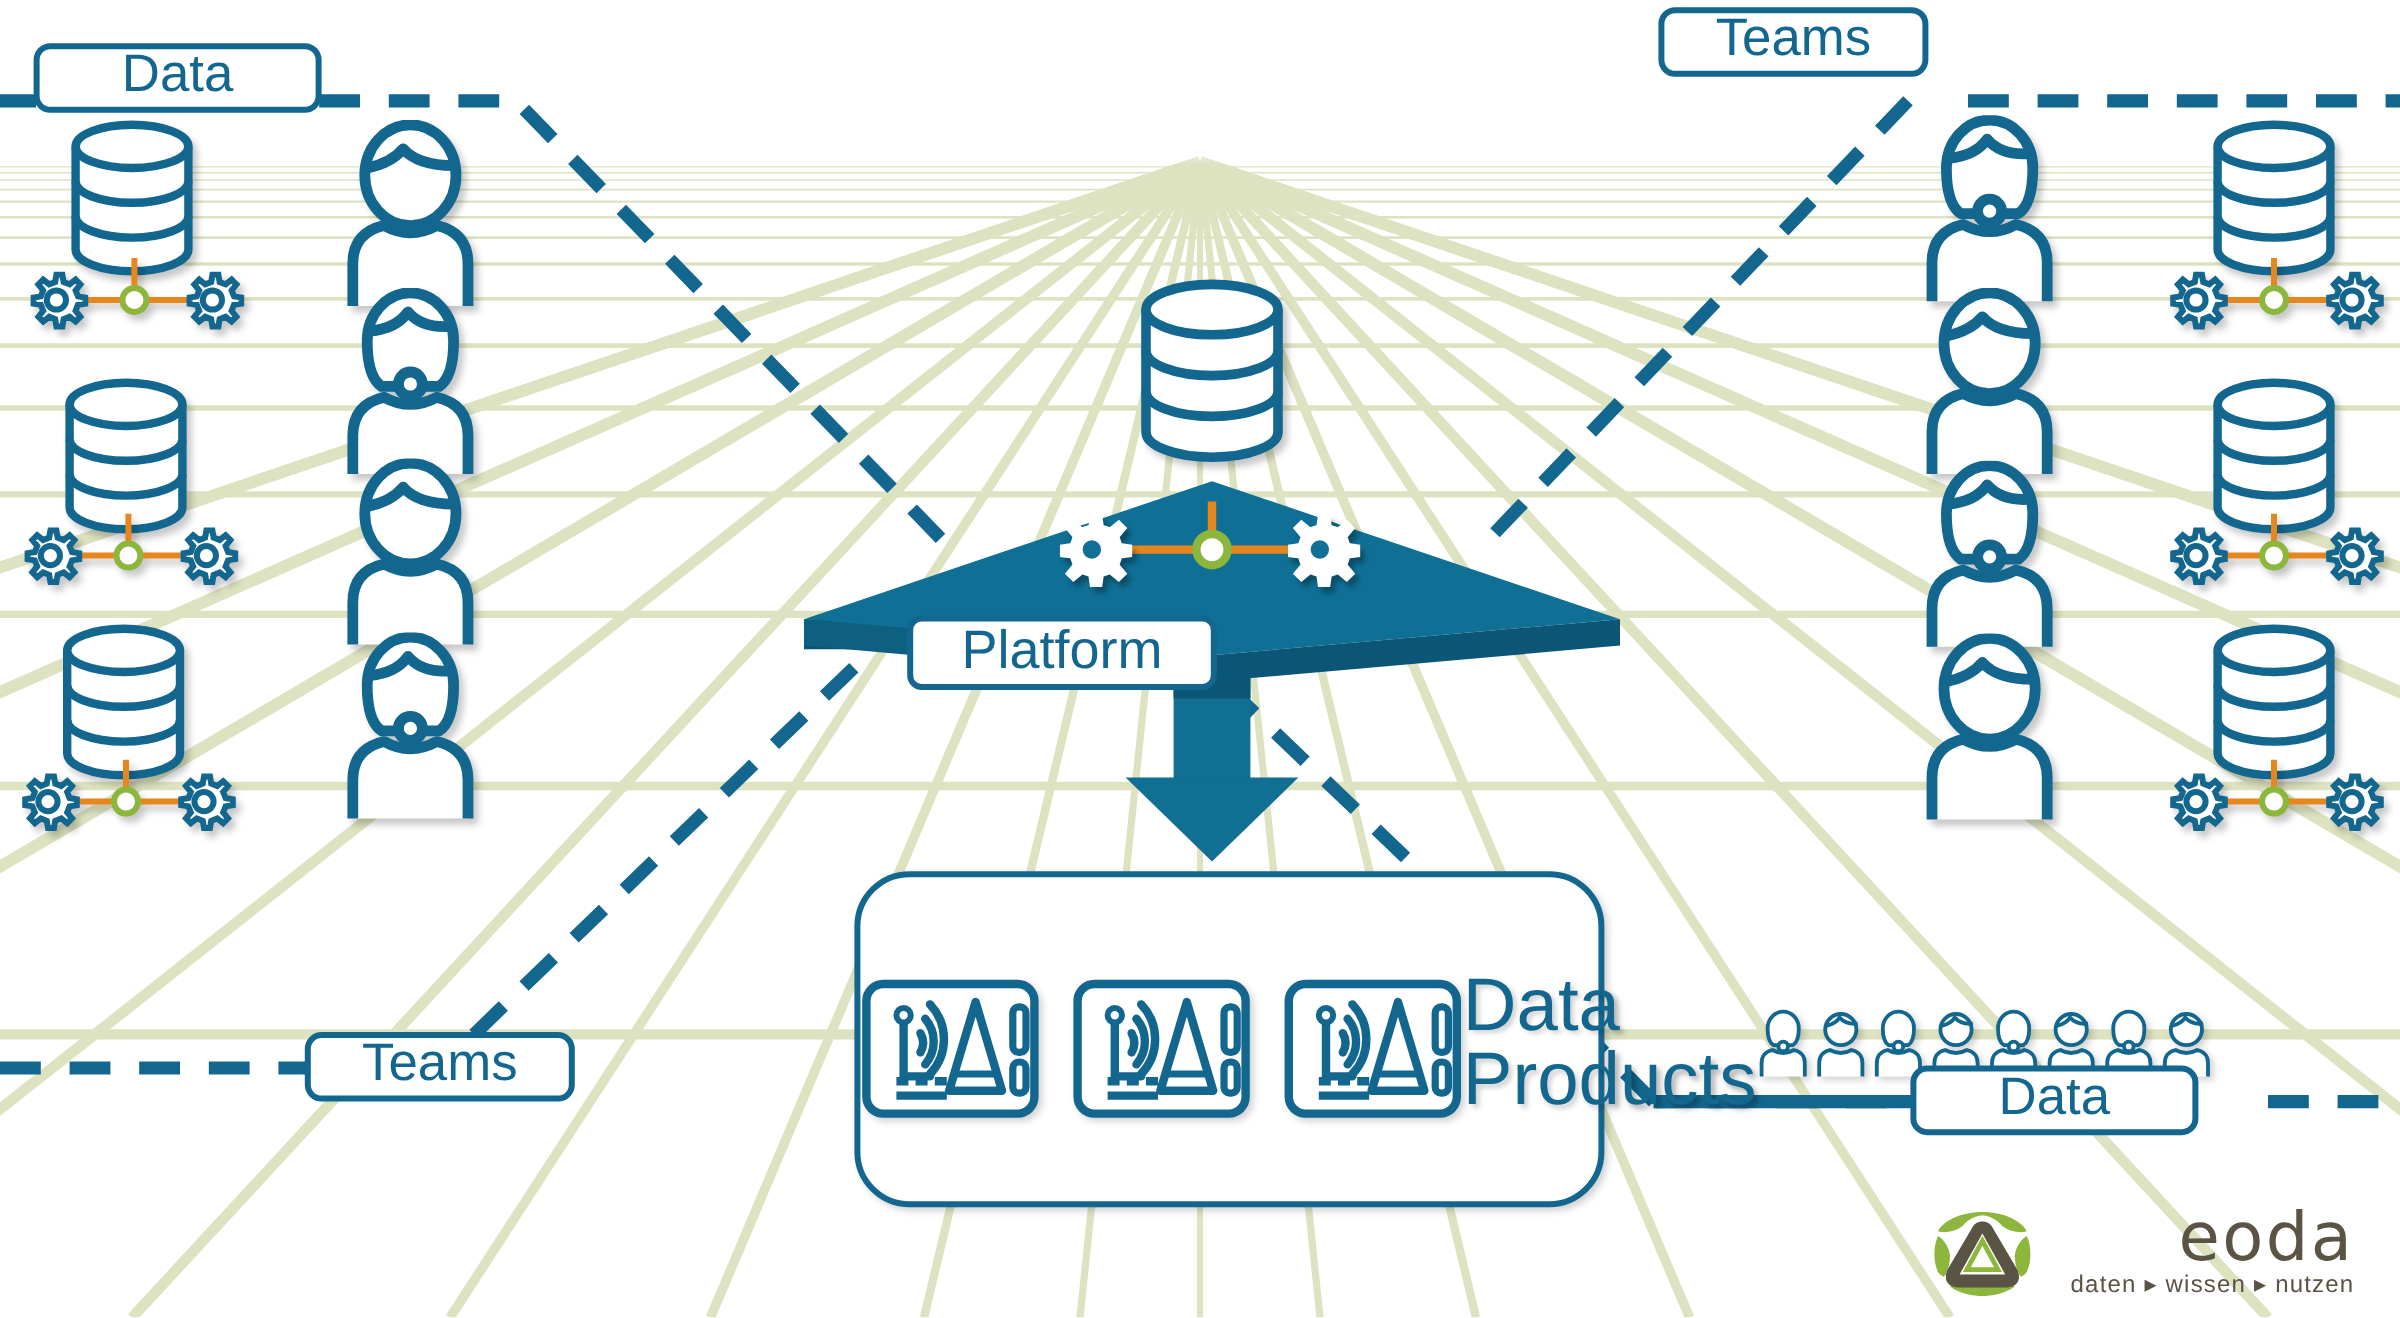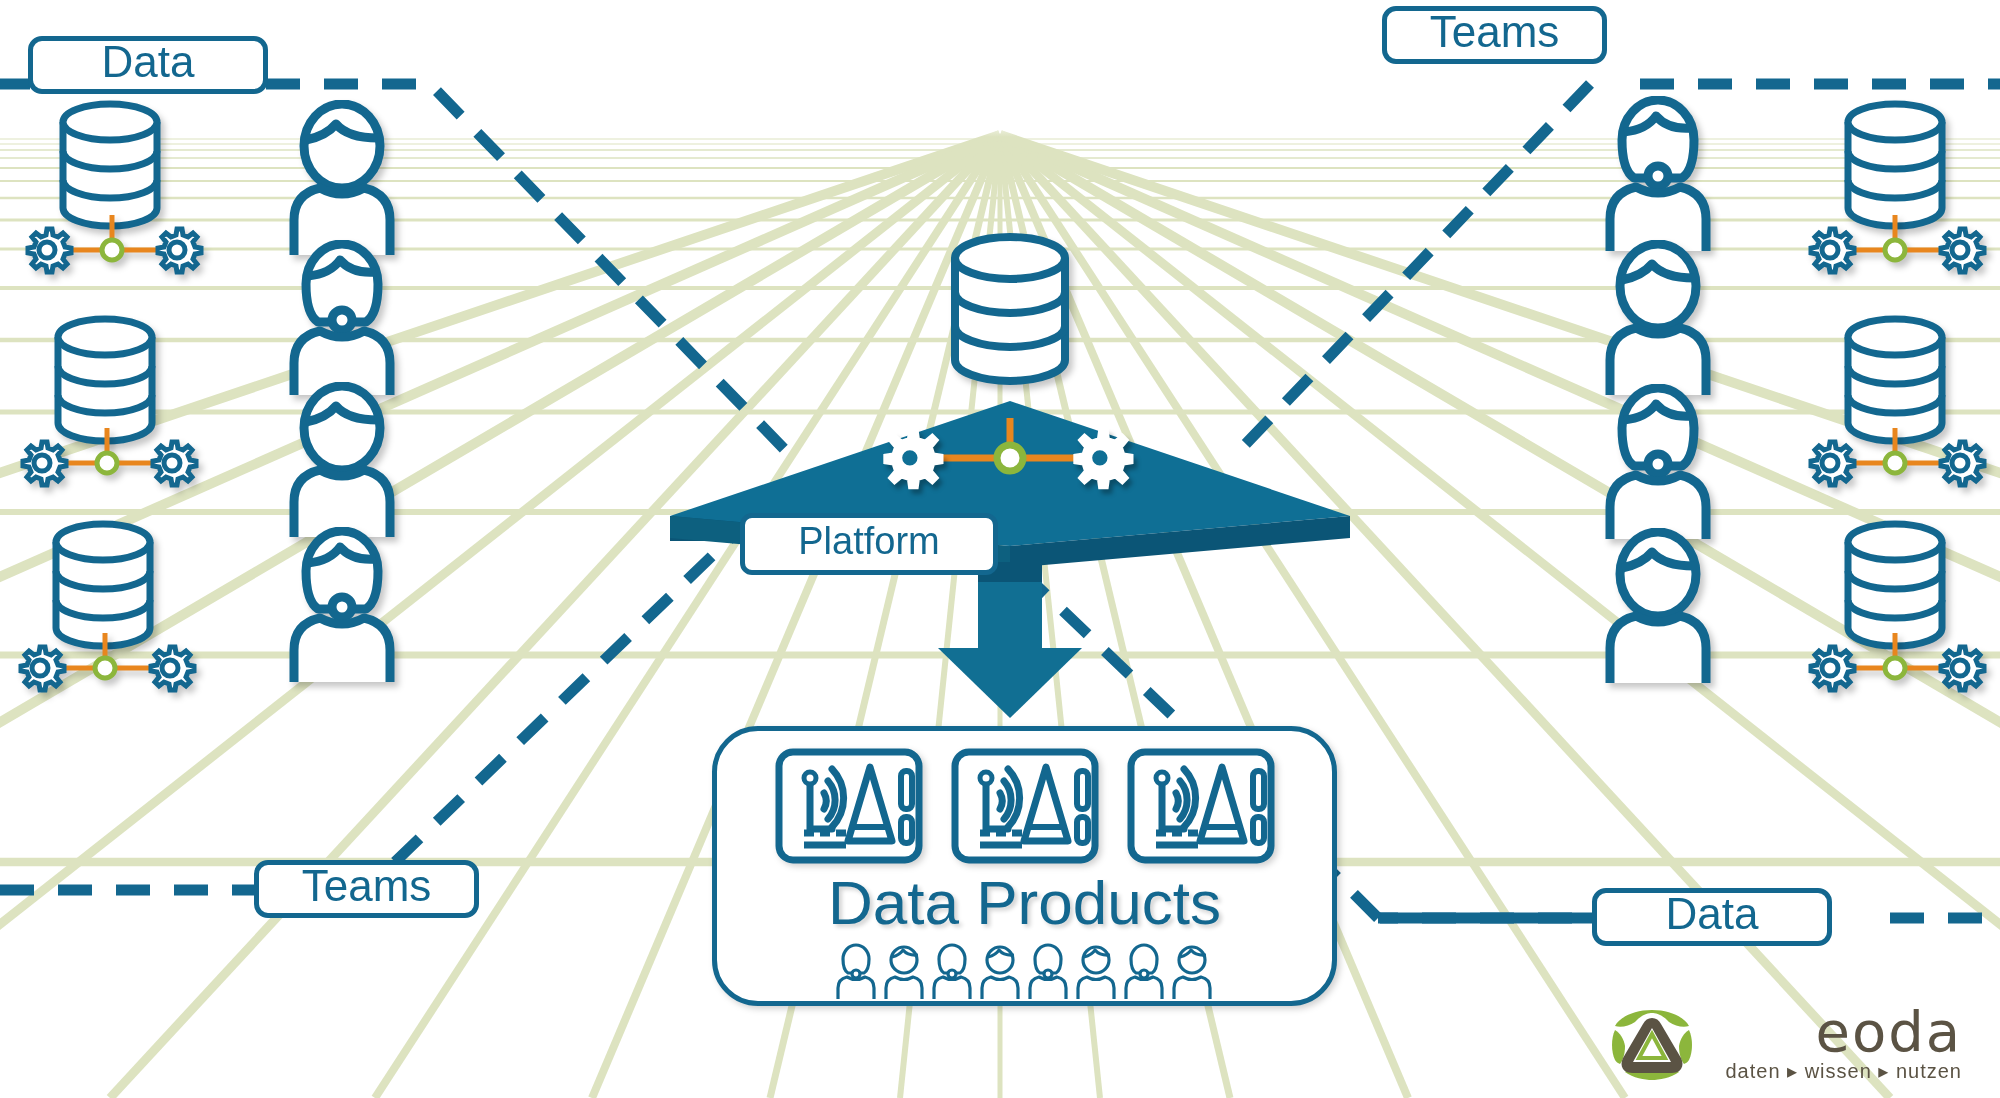--- a/index.html
+++ b/index.html
@@ -16,31 +16,31 @@
     border-radius:14px;
     color:#13678f;
     font-size:44px;
     line-height:1;
     display:flex;align-items:center;justify-content:center;
     padding:10px 26px 16px 26px;
     box-sizing:border-box;
     white-space:nowrap;
     z-index:40;
   }
-  .pill.platform{font-size:38px;border-width:5px;border-radius:12px;}
+  .pill.platform{font-size:45px;border-width:5px;border-radius:12px;margin-left:16px;}
 
   
   .dp-card{
     position:absolute;
     background:#ffffff;
     border:5px solid #13678f;
     border-radius:46px;
     box-sizing:border-box;
     z-index:30;
-    display:flex;flex-direction:column;align-items:center;justify-content:space-between;
+    display:flex;flex-direction:row;align-items:center;
   }
   .dp-icons{display:flex;gap:26px;margin-top:16px;}
   .dp-title{
     color:#13678f;font-size:62px;line-height:1;margin-top:6px;letter-spacing:0px;
     text-shadow:3px 3px 4px rgba(0,0,0,.18);
   }
   .dp-people{display:flex;gap:3px;margin-top:8px;}
 
   .shadowed{filter:drop-shadow(4px 5px 3px rgba(0,0,0,.22));}
   .lightshadow{filter:drop-shadow(3px 3px 3px rgba(0,0,0,.18));}

